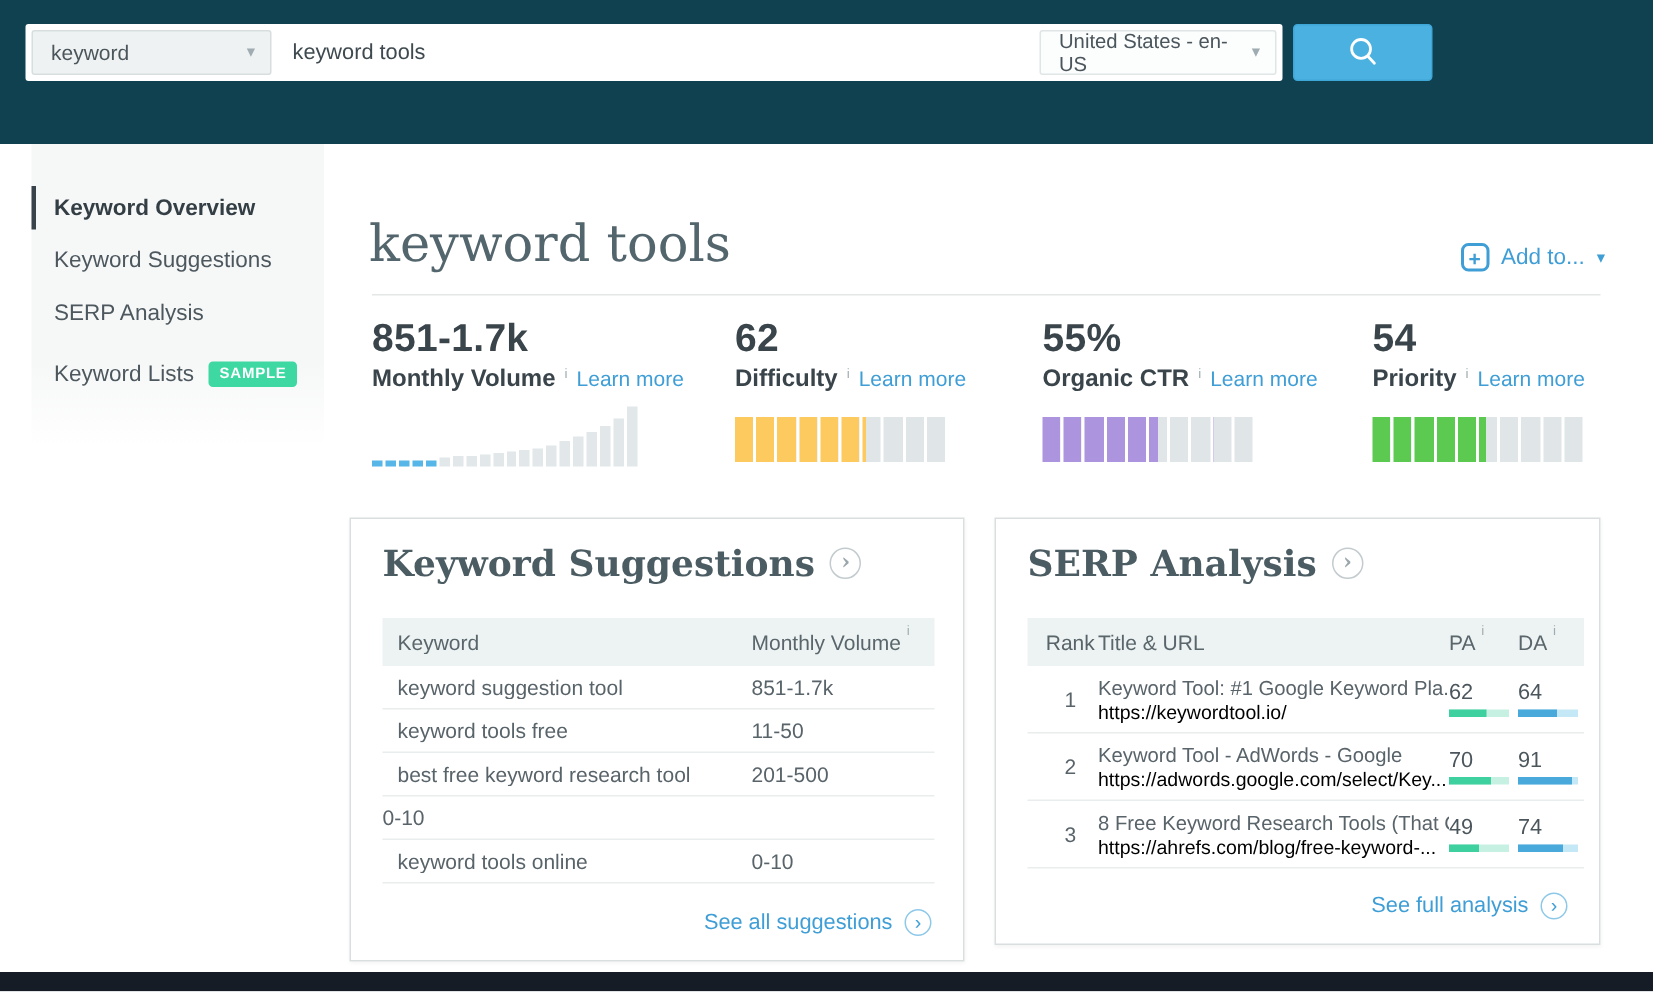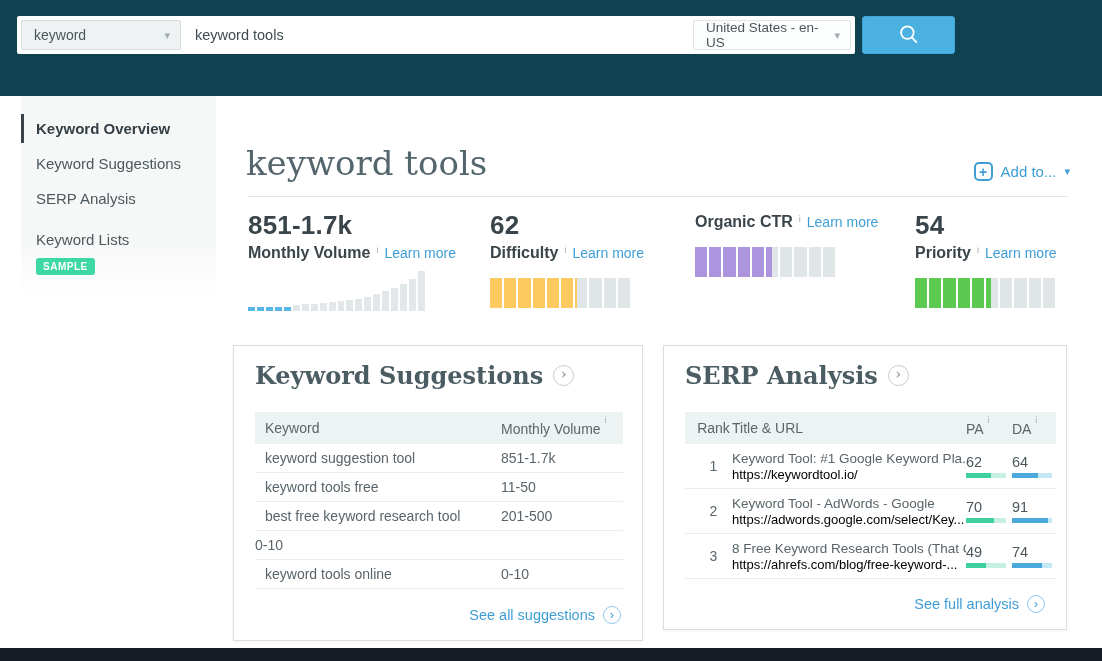--- a/index.html
+++ b/index.html
@@ -12,25 +12,25 @@
   .searchwrap { position:absolute; left:17px; top:16px; width:838px; height:38px; background:#fff; border-radius:2px; display:flex; align-items:center; }
   .scope { margin-left:4px; width:160px; height:30px; background:#eff2f2; border:1px solid #d8dede; border-radius:2px; display:flex; align-items:center; justify-content:space-between; padding:0 10px 0 12px; font-size:14px; color:#4b565c; cursor:pointer; flex:none; }
   .query { flex:1; height:30px; border:0; outline:0; padding:0 14px; font-size:14.5px; color:#3f4a50; font-family:"Liberation Sans",sans-serif; background:transparent; }
   .locale { flex:none; width:158px; height:30px; margin-right:4px; background:#fcfdfd; border:1px solid #e0e5e5; border-radius:2px; display:flex; align-items:center; justify-content:space-between; padding:0 10px 0 12px; font-size:13.5px; color:#4b565c; cursor:pointer; }
   .caret-down { font-size:11px; color:#9fadb2; line-height:1; }
   .caret-down::before { content:"▾"; }
   .search-btn { position:absolute; left:862px; top:16px; width:93px; height:38px; background:#4bb1e1; border:1px solid #3fa6d8; border-radius:3px; display:flex; align-items:center; justify-content:center; cursor:pointer; }
   .queries { position:absolute; left:17px; top:61px; font-size:13px; color:#c9d4d8; }
 
   
-  .sidebar { position:absolute; left:21px; top:96px; width:195px; height:202px; background:linear-gradient(to bottom,#f6f7f7 0%,#f6f7f7 72%,rgba(246,247,247,0) 100%); padding-top:15px; }
+  .sidebar { position:absolute; left:21px; top:96px; width:195px; height:202px; background:linear-gradient(to bottom,#f6f7f7 0%,#f6f7f7 72%,rgba(246,247,247,0) 100%); padding-top:25px; }
   .side-item { position:relative; padding:9px 0 9px 15px; font-size:15px; color:#4d585e; cursor:pointer; }
   .side-item.active { font-weight:bold; color:#343f45; }
   .side-item.active::before { content:""; position:absolute; left:0; top:3px; bottom:3px; width:3px; background:#39444a; }
-  .side-lists { margin-top:15px; padding-left:15px; display:flex; align-items:flex-start; gap:10px; font-size:15px; color:#4d585e; cursor:pointer;flex-direction:column; }
+  .side-lists { margin-top:15px; padding-left:15px; display:flex; align-items:center; gap:10px; font-size:15px; color:#4d585e; cursor:pointer; }
   .badge { background:#3ed8a3; color:#fff; font-size:10px; font-weight:bold; padding:3px 7px; border-radius:3px; letter-spacing:.5px; }
 
   
   .kicker { position:absolute; left:248px; top:118px; font-family:"DejaVu Serif",serif; font-size:20px; color:#54666d; }
   .big-kw { position:absolute; left:246px; top:143px; font-family:"DejaVu Serif",serif; font-size:34px; color:#54666d; }
   .addto { position:absolute; right:32px; top:162px; display:flex; align-items:center; gap:8px; color:#3f9ed6; font-size:15px; cursor:pointer; }
   .plus-box { width:19px; height:19px; border:2px solid #3f9ed6; border-radius:5px; display:flex; align-items:center; justify-content:center; font-weight:bold; font-size:14px; line-height:1; }
   .plus-box::before { content:"+"; }
   .caret-blue { font-size:11px; color:#3f9ed6; }
   .caret-blue::before { content:"▾"; }
@@ -180,20 +180,21 @@
         <span class="seg" style="background: linear-gradient(to right, rgb(252, 202, 95) 100%, rgb(224, 230, 231) 100%);"></span>
         <span class="seg" style="background: linear-gradient(to right, rgb(252, 202, 95) 100%, rgb(224, 230, 231) 100%);"></span>
         <span class="seg" style="background: linear-gradient(to right, rgb(252, 202, 95) 20%, rgb(224, 230, 231) 20%);"></span>
         <span class="seg" style="background: linear-gradient(to right, rgb(252, 202, 95) 0%, rgb(224, 230, 231) 0%);"></span>
         <span class="seg" style="background: linear-gradient(to right, rgb(252, 202, 95) 0%, rgb(224, 230, 231) 0%);"></span>
         <span class="seg" style="background: linear-gradient(to right, rgb(252, 202, 95) 0%, rgb(224, 230, 231) 0%);"></span>
       </div>
   </div>
 
   <div class="metric m3">
+    <div class="m-value">55%</div>
     <div class="m-label-row">
       <span class="m-label">Organic CTR</span>
       <span class="info-ic"></span>
       <a class="learn">Learn more</a>
     </div>
     <div class="gauge">
         <span class="seg" style="background: linear-gradient(to right, rgb(173, 148, 222) 100%, rgb(224, 230, 231) 100%);"></span>
         <span class="seg" style="background: linear-gradient(to right, rgb(173, 148, 222) 100%, rgb(224, 230, 231) 100%);"></span>
         <span class="seg" style="background: linear-gradient(to right, rgb(173, 148, 222) 100%, rgb(224, 230, 231) 100%);"></span>
         <span class="seg" style="background: linear-gradient(to right, rgb(173, 148, 222) 100%, rgb(224, 230, 231) 100%);"></span>

